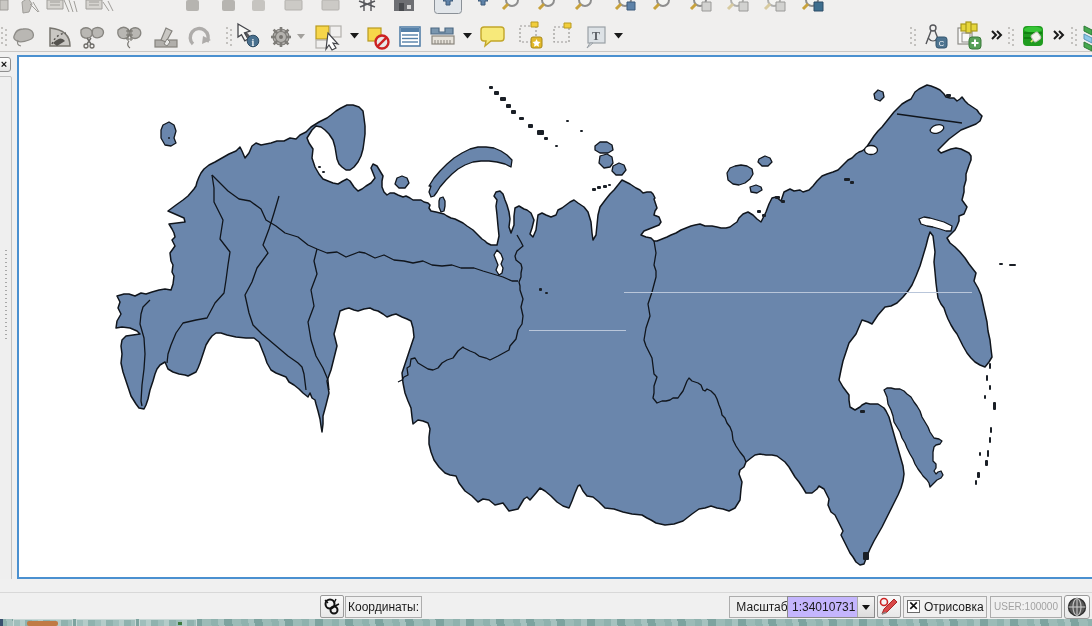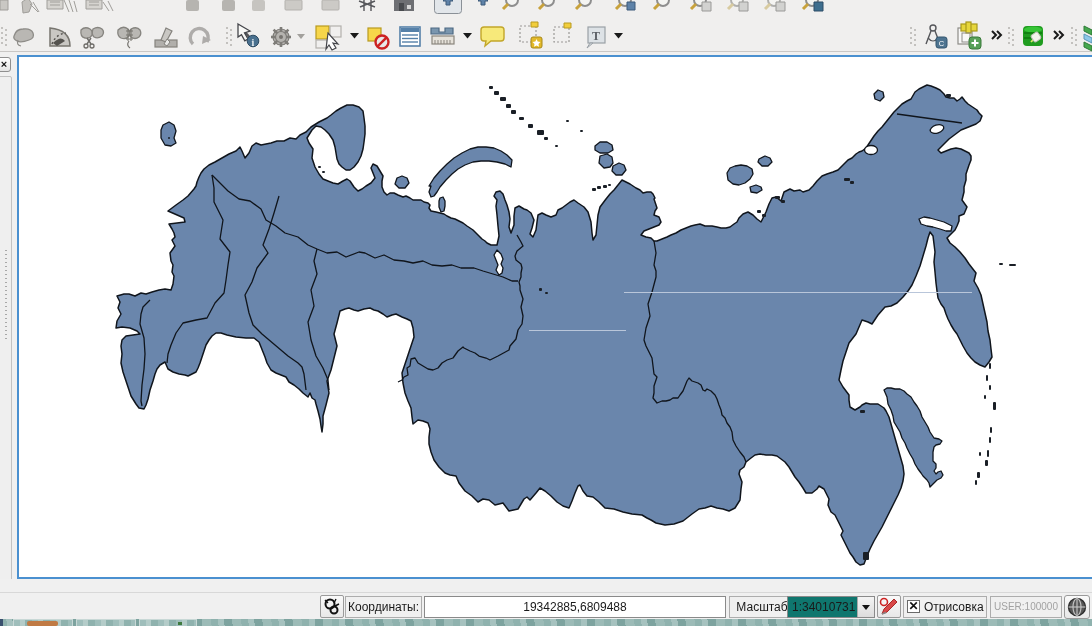--- a/index.html
+++ b/index.html
@@ -354,23 +354,22 @@
 <div id="gapstrip" class="abs"></div>
 <div id="statusbar" class="abs">
   <div class="sbtn" style="left:320px">
     <svg width="22" height="21" viewBox="0 0 22 21">
       <circle cx="9" cy="8" r="4.5" fill="none" stroke="#111" stroke-width="2"></circle>
       <circle cx="13" cy="14" r="3.5" fill="none" stroke="#111" stroke-width="2"></circle>
       <path d="M4,4 l3,3 M15,3 l-2,4 M18,8 l-4,2" stroke="#111" stroke-width="1.4"></path>
     </svg>
   </div>
   <div class="sbox" style="left:345px;width:77px">Координаты:</div>
-  <div class="sbox" style="left:424px;width:302px;background:#fff;border-color:#8a8a8a">19342885,6809488</div>
   <div class="sbox" style="left:729px;width:66px">Масштаб</div>
-  <div class="sbox" style="left:787px;width:88px;background:#0f766e;border-color:#8a8a8a;text-align:left;padding-left:4px">1:34010731
+  <div class="sbox" style="left:787px;width:88px;background:#c4b5fd;border-color:#8a8a8a;text-align:left;padding-left:4px">1:34010731
     <span style="position:absolute;right:0;top:0;width:17px;height:20px;background:linear-gradient(#f4f4f4,#dcdcdc);border-left:1px solid #aaa"></span>
     <span style="position:absolute;right:4px;top:8px;width:0;height:0;border-left:4.5px solid transparent;border-right:4.5px solid transparent;border-top:5px solid #111"></span>
   </div>
   <div class="sbtn" style="left:877px">
     <svg width="22" height="21" viewBox="0 0 22 21">
       <path d="M16,3 L6,13 l-2,5 5,-2 L19,6 z" fill="#d84848" stroke="#a82828" stroke-width="1"></path>
       <path d="M4,18 l4,-1.5" stroke="#888" stroke-width="1.5"></path>
       <circle cx="6" cy="6" r="3.5" fill="none" stroke="#cc2222" stroke-width="1.6"></circle>
     </svg>
   </div>

